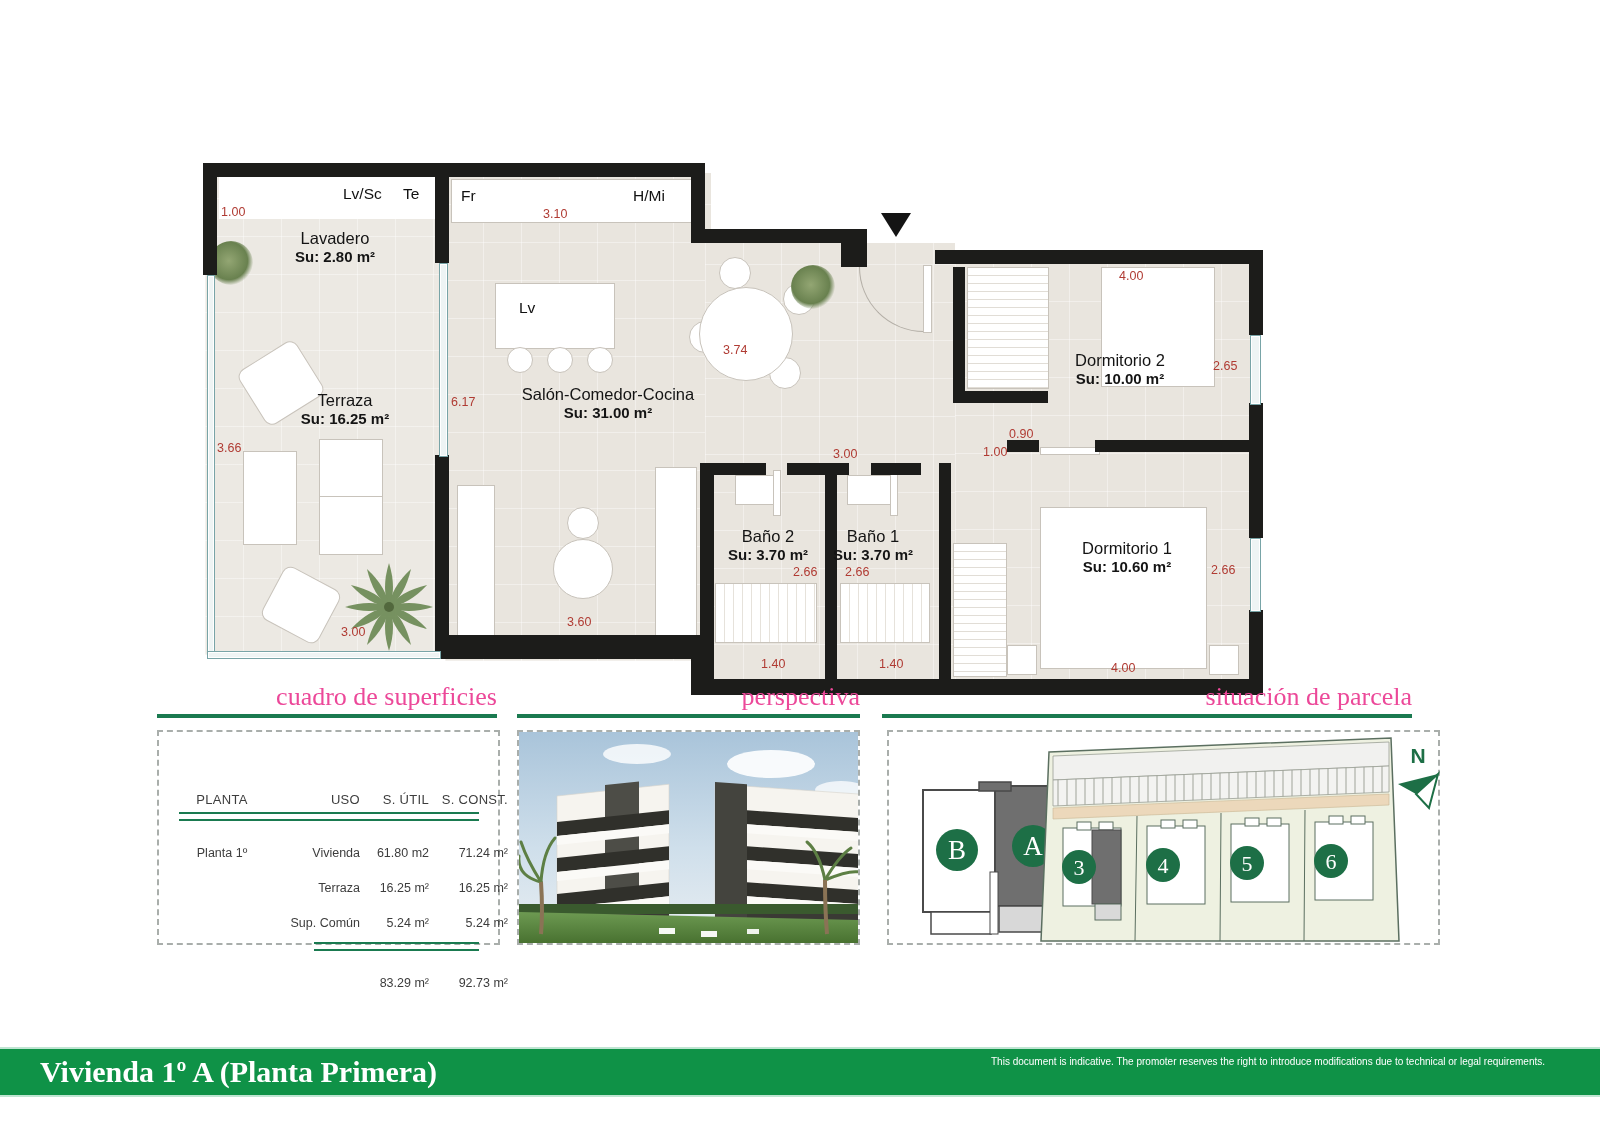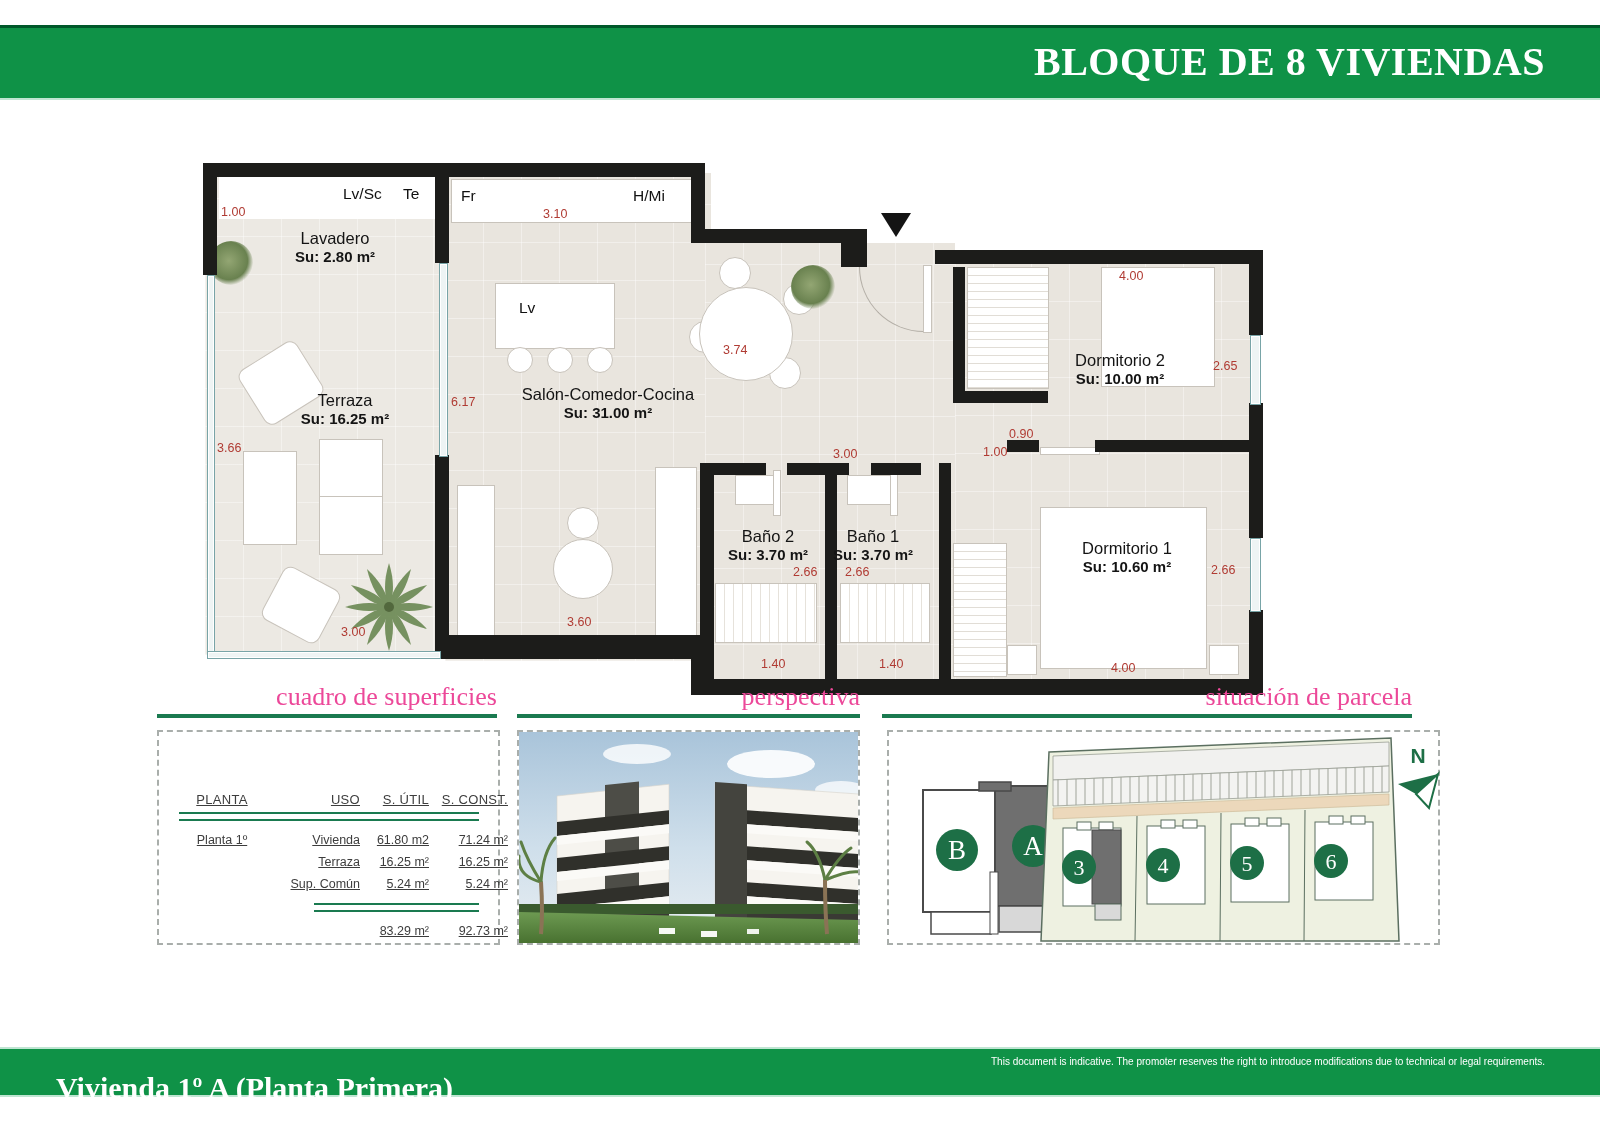--- a/index.html
+++ b/index.html
@@ -6,21 +6,21 @@
   #page{position:relative;width:1600px;height:1130px;background:#fff;overflow:hidden;
         font-family:"Liberation Sans",sans-serif;}
 
   
   .banner{position:absolute;left:0;top:25px;width:1600px;height:70px;background:#0f9247;
           border-top:3px solid #00582a;border-bottom:2px solid #bfe5d2;}
   .banner .t{margin:0;color:#fff;font:bold 40px "Liberation Serif",serif;text-align:right;
              padding-right:55px;line-height:68px;letter-spacing:.5px;}
   .footbar{position:absolute;left:0;top:1047px;width:1600px;height:46px;background:#0f9247;
            border-top:2px solid #bfe5d2;border-bottom:2px solid #bfe5d2;}
-  .footbar .t{margin:16px;color:#fff;font:bold 30px "Liberation Serif",serif;padding-left:40px;line-height:45px;}
+  .footbar .t{margin:0;color:#fff;font:bold 30px "Liberation Serif",serif;padding-left:40px;line-height:45px;}
   .legal{position:absolute;right:55px;top:7px;text-align:right;color:#fff;line-height:1.45;}
   .legal .l1{font:bold 10.5px "Liberation Sans",sans-serif;}
   .legal .l2{font:10px "Liberation Sans",sans-serif;}
 
   
   #plan{position:absolute;left:195px;top:155px;width:1075px;height:548px;}
   .floor{position:absolute;background:#e9e5de;}
   .floor::after{content:"";position:absolute;inset:0;pointer-events:none;
     background:repeating-linear-gradient(0deg,rgba(255,255,255,.4) 0 1px,transparent 1px 38px),
                repeating-linear-gradient(90deg,rgba(255,255,255,.4) 0 1px,transparent 1px 38px);}
@@ -43,38 +43,35 @@
   .tri{position:absolute;width:0;height:0;border-left:15px solid transparent;
        border-right:15px solid transparent;border-top:24px solid #141414;}
 
   
   .sec-title{position:absolute;color:#ec4899;font:26px "Liberation Serif",serif;text-align:right;white-space:nowrap;}
   .sec-rule{position:absolute;height:4px;background:#1a7a50;}
   .dash-box{position:absolute;border:2px dashed #a9aeab;background:#fff;box-sizing:border-box;}
 
   
   .stbl{position:absolute;left:20px;top:60px;width:300px;color:#3d3d3d;}
-  .srow{display:grid;grid-template-columns:86px 92px 66px 76px;column-gap:3px;align-items:baseline;text-decoration:underline;}
+  .srow{display:grid;grid-template-columns:86px 92px 66px 76px;column-gap:3px;align-items:baseline;}
   .srow span{display:block;}
   .c1{text-align:center;} .c2,.c3,.c4{text-align:right;}
   .shead span{font:bold 13px "Liberation Sans",sans-serif;font-weight:400;letter-spacing:.3px;}
-  .sval span{font:12.5px "Liberation Sans",sans-serif;line-height:22px;}
+  .sval span{font:12.5px "Liberation Sans",sans-serif;line-height:22px;margin-top:13px;}
   .dline{height:5px;border-top:2px solid #1a7a50;border-bottom:2px solid #1a7a50;margin:5px 0 8px 0;}
   .dline2{height:5px;border-top:2px solid #1a7a50;border-bottom:2px solid #1a7a50;margin:8px 0 8px 135px;}
   .compass{position:absolute;text-align:center;color:#1d6f46;}
   .compass .n{font:bold 21px "Liberation Sans",sans-serif;display:block;}
 </style>
 </head>
 <body>
 
 <div id="page">
 
-  <div class="banner">
-    <h1 class="t">BLOQUE DE 8 VIVIENDAS</h1>
-  </div>
 
   <div id="plan">
 
     <div class="floor lt" style="left:10px;top:18px;width:240px;height:482px;"></div>
     <div class="floor" style="left:250px;top:18px;width:266px;height:488px;"></div>
     <div class="floor" style="left:510px;top:88px;width:250px;height:440px;"></div>
     <div class="floor" style="left:760px;top:107px;width:296px;height:420px;"></div>
 
     <div class="furn" style="left:24px;top:22px;width:216px;height:42px;border:none;"></div>
     <div class="furn" style="left:256px;top:24px;width:250px;height:42px;"></div>

